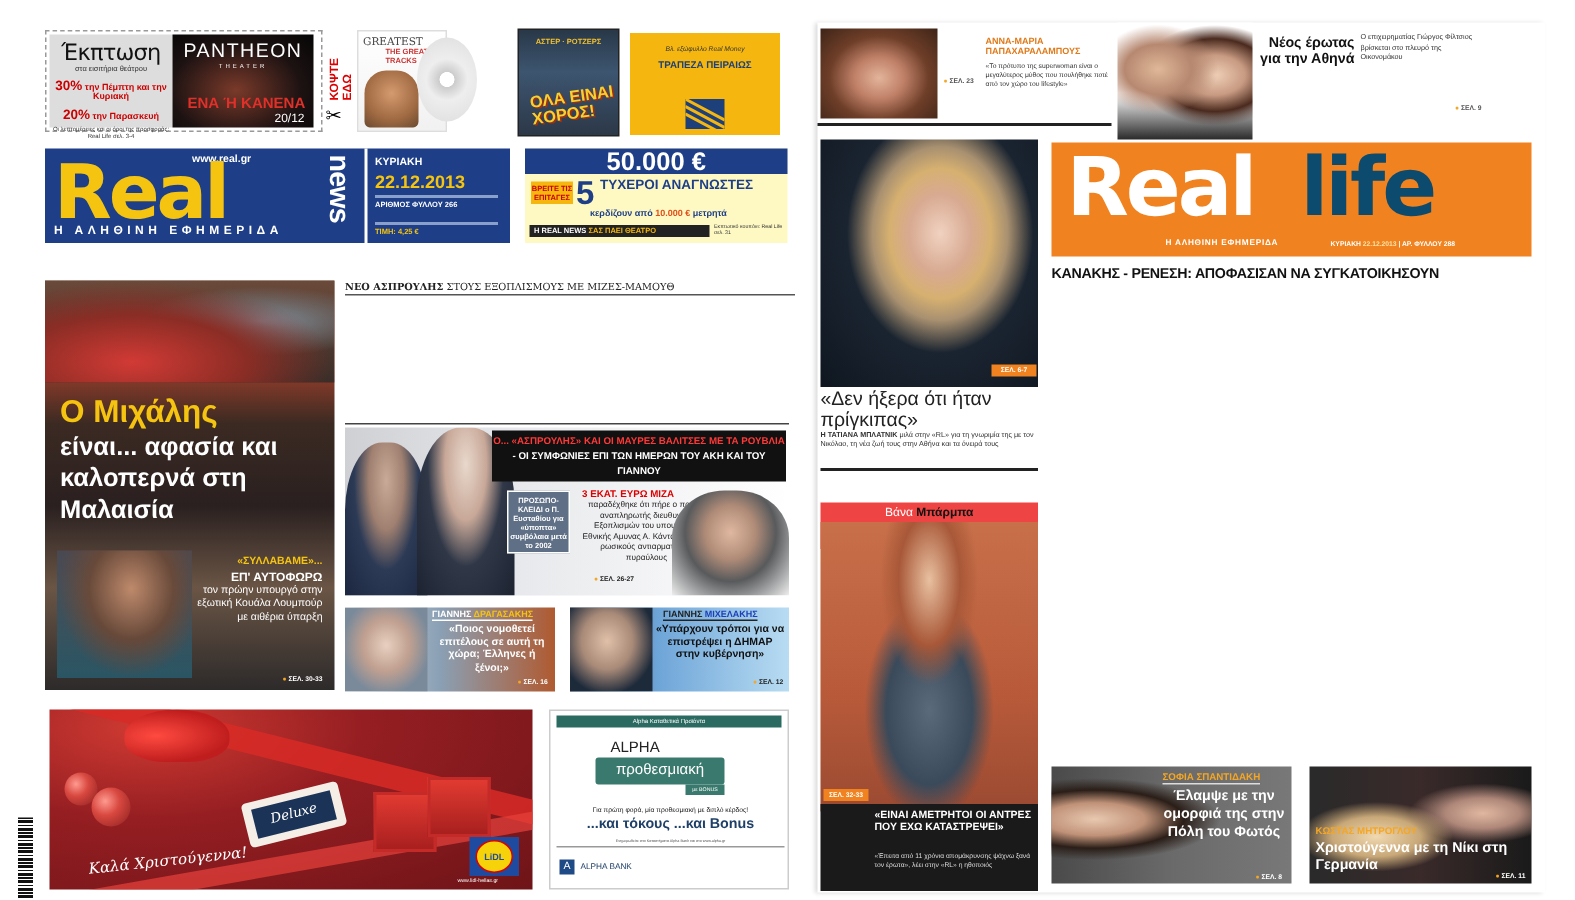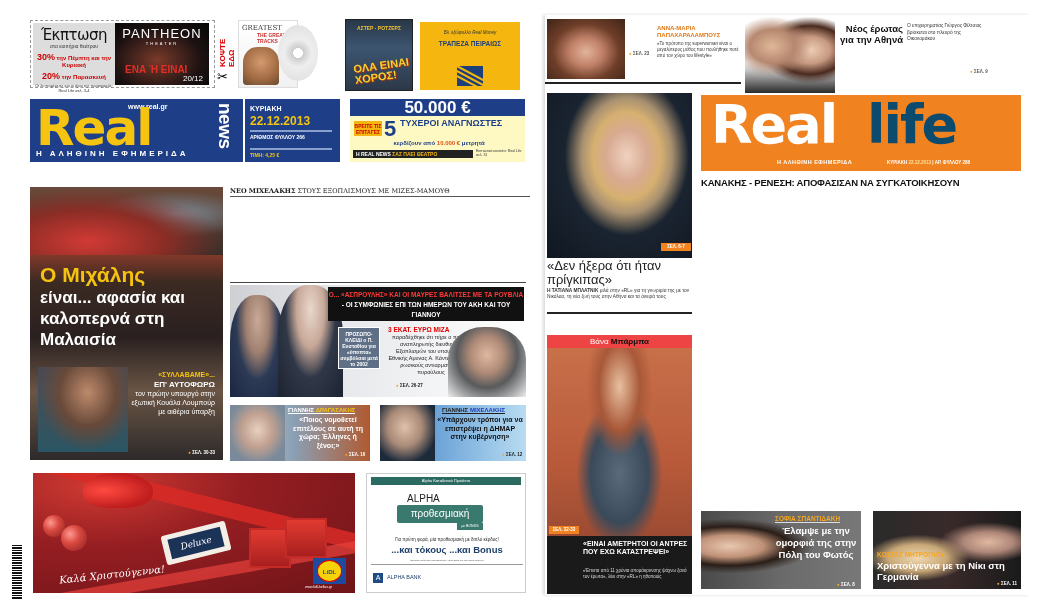--- a/index.html
+++ b/index.html
@@ -202,21 +202,21 @@
     <div class="abs coupon-left">
       <div class="coupon-title">Έκπτωση</div>
       <div class="coupon-sub">στα εισιτήρια θεάτρου</div>
       <div class="coupon-line"><b>30%</b> <span>την Πέμπτη και την Κυριακή</span></div>
       <div class="coupon-line"><b>20%</b> <span>την Παρασκευή</span></div>
       <div class="coupon-note">Οι λεπτομέρειες και οι όροι της προσφοράς: Real Life σελ. 3-4</div>
     </div>
     <div class="abs coupon-show">
       <div class="show-name">PANTHEON</div>
       <div class="show-sub">THEATER</div>
-      <div class="show-title">ΕΝΑ Ή ΕΙΝΑΙ</div>
+      <div class="show-title">ΕΝΑ Ή ΚΑΝΕΝΑ</div>
       <div class="show-date">20/12</div>
     </div>
     <div class="abs cut-label">ΚΟΨΤΕ ΕΔΩ</div>
     <div class="abs cut-icon">✂</div>
   </div>
 
   <div class="abs dvd1">
     <div class="dvd1-name">GREATEST</div>
     <div class="dvd1-sub">THE GREATEST TRACKS</div>
     <div class="abs dvd1-face"></div>
@@ -267,21 +267,21 @@
     <div class="abs mich-title2" style="width:180px">είναι... αφασία και καλοπερνά στη Μαλαισία</div>
     <div class="abs mich-photo-bot"></div>
     <div class="abs mich-kicker">«ΣΥΛΛΑΒΑΜΕ»...</div>
     <div class="abs mich-body">
       <div class="mich-body-lead">ΕΠ' ΑΥΤΟΦΩΡΩ</div>
       <div style="font-weight:normal">τον πρώην υπουργό στην εξωτική Κουάλα Λουμπούρ με αιθέρια ύπαρξη</div>
     </div>
     <div class="abs page-ref mich-ref">ΣΕΛ. 30-33</div>
   </div>
 
-  <div class="abs korn-kicker"><b>ΝΕΟ ΜΙΧΕΛΑΚΗΣ</b> <span>ΣΤΟΥΣ ΕΞΟΠΛΙΣΜΟΥΣ ΜΕ ΜΙΖΕΣ-ΜΑΜΟΥΘ</span></div>
+  <div class="abs korn-kicker"><b>ΝΕΟ ΑΣΠΡΟΥΛΗΣ</b> <span>ΣΤΟΥΣ ΕΞΟΠΛΙΣΜΟΥΣ ΜΕ ΜΙΖΕΣ-ΜΑΜΟΥΘ</span></div>
   <div class="abs korn-rule"></div>
 
   <div class="abs korn-photo">
     <div class="abs man1"></div>
     <div class="abs man2"></div>
     <div class="abs korn-banner"><span>Ο... «ΑΣΠΡΟΥΛΗΣ» ΚΑΙ ΟΙ ΜΑΥΡΕΣ ΒΑΛΙΤΣΕΣ ΜΕ ΤΑ ΡΟΥΒΛΙΑ</span> <b>- ΟΙ ΣΥΜΦΩΝΙΕΣ ΕΠΙ ΤΩΝ ΗΜΕΡΩΝ ΤΟΥ ΑΚΗ ΚΑΙ ΤΟΥ ΓΙΑΝΝΟΥ</b></div>
     <div class="abs korn-key">ΠΡΟΣΩΠΟ-ΚΛΕΙΔΙ ο Π. Ευσταθίου για «ύποπτα» συμβόλαια μετά το 2002</div>
     <div class="abs korn-money-h">3 ΕΚΑΤ. ΕΥΡΩ ΜΙΖΑ</div>
     <div class="abs korn-money-b">παραδέχθηκε ότι πήρε ο πρώην αναπληρωτής διευθυντής Εξοπλισμών του υπουργείου Εθνικής Αμυνας Α. Κάντας για τους ρωσικούς αντιαρματικούς πυραύλους</div>
     <div class="abs man3"></div>

